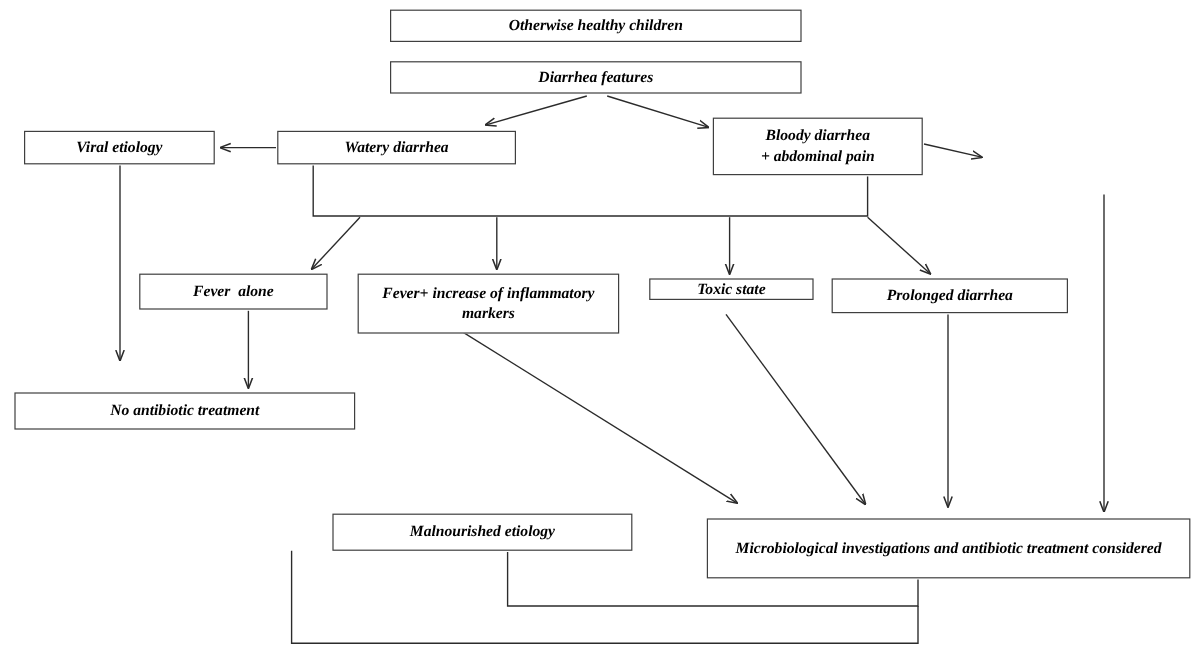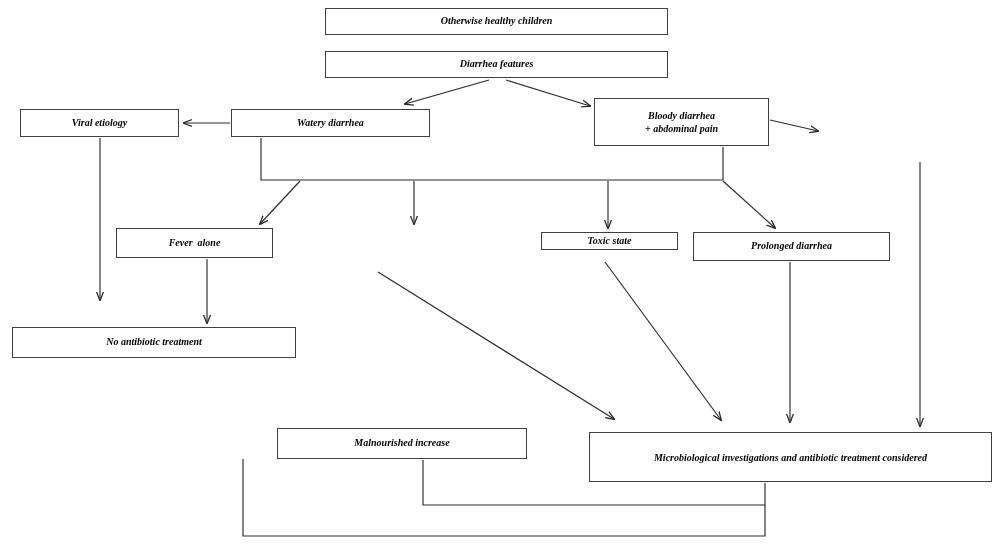--- a/index.html
+++ b/index.html
@@ -1,21 +1,21 @@
 <!DOCTYPE html>
 <html><head>
 <meta charset="utf-8">
 <style>
   html,body{margin:0;padding:0;background:#ffffff;}
   body{font-family:"Liberation Serif","DejaVu Serif",serif;}
   #stage{position:relative;width:1000px;height:547px;background:#ffffff;overflow:hidden;}
   #edges{position:absolute;left:0;top:0;width:1000px;height:547px;pointer-events:none;}
   .node{position:absolute;box-sizing:border-box;border:1px solid #3f3f3f;background:#ffffff;
         display:flex;align-items:center;justify-content:center;text-align:center;
-        font-weight:bold;font-style:italic;font-size:10px;line-height:1.25;color:#000000;
+        font-weight:bold;font-style:italic;font-size:13px;line-height:1.25;color:#000000;
         padding:2px 3px;}
   .node.two-line{line-height:1.3;}
 </style>
 </head>
 <body>
 
 <div id="stage">
 
   <svg id="edges" viewBox="0 0 1000 547" xmlns="http://www.w3.org/2000/svg">
     <defs>
@@ -69,25 +69,26 @@
   <div class="node" style="left:20px;top:109px;width:159px;height:28px;font-style:italic;">Viral etiology</div>
 
   <div class="node" style="left:231px;top:109px;width:199px;height:28px;">Watery diarrhea</div>
 
   <div class="node two-line" style="left:594px;top:98px;width:175px;height:48px;white-space:pre-line;">Bloody diarrhea
 + abdominal pain</div>
 
 
   <div class="node" style="left:116px;top:228px;width:157px;height:30px;white-space:pre;">Fever  alone</div>
 
+  <div class="node two-line" style="left:298px;top:228px;width:218px;height:50px;">Fever+ increase of inflammatory markers</div>
 
   <div class="node" style="left:541px;top:232px;width:137px;height:18px;">Toxic state</div>
 
   <div class="node" style="left:693px;top:232px;width:197px;height:29px;">Prolonged diarrhea</div>
 
   <div class="node" style="left:12px;top:327px;width:284px;height:31px;">No antibiotic treatment</div>
 
 
-  <div class="node" style="left:277px;top:428px;width:250px;height:31px;">Malnourished increase</div>
+  <div class="node" style="left:277px;top:428px;width:250px;height:31px;">Malnourished etiology</div>
 
   <div class="node two-line" style="left:589px;top:432px;width:403px;height:50px;">Microbiological investigations and antibiotic treatment considered</div>
 
 </div>
 
 </body></html>

